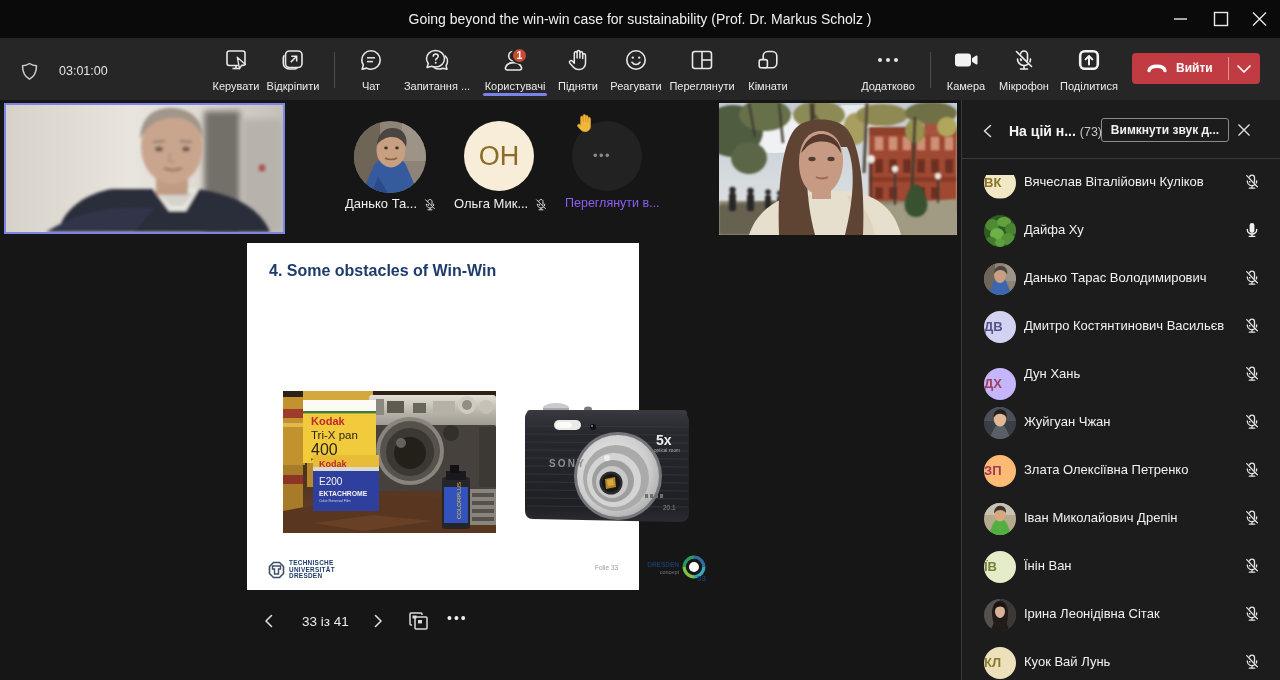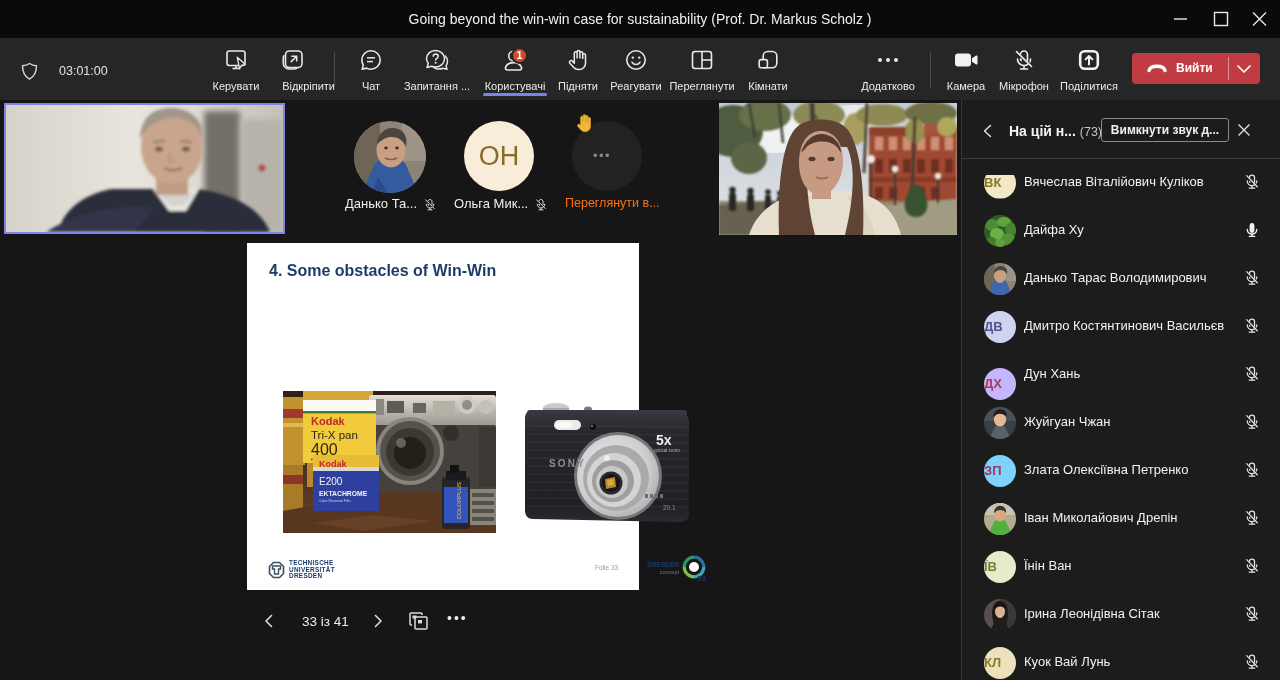--- a/index.html
+++ b/index.html
@@ -53,21 +53,21 @@
     <div class="tbtn" style="left:194px;">
       <svg width="26" height="26" viewBox="0 0 26 26">
         <rect x="4" y="4" width="18" height="14.5" rx="2.2" fill="none" stroke="#e8e8e8" stroke-width="1.6"></rect>
         <line x1="13" y1="18.5" x2="13" y2="21.5" stroke="#e8e8e8" stroke-width="1.6"></line>
         <line x1="9.5" y1="21.5" x2="16.5" y2="21.5" stroke="#e8e8e8" stroke-width="1.6"></line>
         <path d="M14.2 10.2 L22.5 17.4 L18.6 18.1 L16.6 21.8 Z" fill="#272626" stroke="#e8e8e8" stroke-width="1.3" stroke-linejoin="round"></path>
       </svg>
       <div class="lab">Керувати</div>
     </div>
 
-    <div class="tbtn" style="left:251px;text-align:right;">
+    <div class="tbtn" style="left:251px;">
       <svg width="26" height="26" viewBox="0 0 26 26">
         <rect x="5.5" y="4" width="16.5" height="16.5" rx="4" fill="none" stroke="#e8e8e8" stroke-width="1.6"></rect>
         <path d="M4.4 8.2 C3.7 8.9 3.3 9.9 3.3 11 L3.3 16.2 C3.3 19.4 5.9 22 9.1 22 L14.3 22 C15.4 22 16.4 21.6 17.1 20.9" fill="none" stroke="#e8e8e8" stroke-width="1.6"></path>
         <path d="M11.3 9.2 L16.7 9.2 L16.7 14.6 M16.4 9.5 L10.8 15.1" fill="none" stroke="#e8e8e8" stroke-width="1.5"></path>
       </svg>
       <div class="lab">Відкріпити</div>
     </div>
     <div class="tdiv" style="left:334px;"></div>
 
     <div class="tbtn" style="left:329px;">
@@ -261,21 +261,21 @@
         <line x1="4.5" y1="3.5" x2="15.5" y2="14.5" stroke="#e6e6e6" stroke-width="1.2" stroke-linecap="round"></line>
       </svg>
     </div>
 
     <div class="abs" style="left:572px;top:21px;width:70px;height:70px;border-radius:50%;background:#232222;">
       <div class="abs" style="left:21px;top:27px;width:30px;height:16px;color:#8a8a8a;font-size:13px;letter-spacing:1.5px;">•••</div>
     </div>
     <svg class="abs" style="left:574px;top:10px" width="23" height="27" viewBox="0 0 26 28">
       <path d="M7.5 13.5 L7.5 7.2 C7.5 6.3 8.1 5.7 8.9 5.7 C9.7 5.7 10.3 6.3 10.3 7.2 L10.3 12 L10.3 5.3 C10.3 4.4 10.9 3.8 11.7 3.8 C12.5 3.8 13.1 4.4 13.1 5.3 L13.1 12 L13.1 6.5 C13.1 5.6 13.7 5 14.5 5 C15.3 5 15.9 5.6 15.9 6.5 L15.9 12.5 L15.9 8.6 C15.9 7.7 16.5 7.1 17.3 7.1 C18.1 7.1 18.7 7.7 18.7 8.6 L18.7 17 C18.7 20.5 16.1 23.2 12.6 23.2 L12.3 23.2 C10.5 23.2 8.9 22.5 7.7 21.2 L4.4 17.5 C3.8 16.8 3.8 15.8 4.5 15.2 C5.2 14.6 6.2 14.6 6.8 15.3 L7.5 16.1 Z" fill="#f0b73c" stroke="#d99a26" stroke-width="0.8" stroke-linejoin="round"></path>
     </svg>
-    <div class="abs" style="left:565px;top:96px;width:120px;height:18px;color:#f97316;font-size:12.5px;white-space:nowrap;">Переглянути в...</div>
+    <div class="abs" style="left:565px;top:96px;width:120px;height:18px;color:#8b5cf6;font-size:12.5px;white-space:nowrap;">Переглянути в...</div>
 
     <div class="abs" style="left:719px;top:3px;width:238px;height:132px;background:#000;overflow:hidden;">
       <svg width="238" height="132" viewBox="0 0 238 132" preserveAspectRatio="none">
         <defs>
           <filter id="blw" x="-20%" y="-20%" width="140%" height="140%">
               <feGaussianBlur stdDeviation="1"></feGaussianBlur>
             </filter>
           <linearGradient id="sky2" x1="0" y1="0" x2="0" y2="1">
             <stop offset="0" stop-color="#c3cbd4"></stop>
               <stop offset="1" stop-color="#e2e5e6"></stop>
@@ -653,21 +653,21 @@
             <ellipse cx="16" cy="12" rx="6.2" ry="7.5" fill="#e3b894"></ellipse>
             <path d="M9.5 10 C9.5 4.5 13 2 16.5 2.2 C21 2.5 23.5 6 22.5 10.5 C20.5 6.5 13.5 5.5 11 9 C10.3 10 9.8 10 9.5 10 Z" fill="#22201e"></path>
           </svg>
         </div>
         <div class="pname">Жуйгуан Чжан</div>
         <svg class="pmic" viewBox="0 0 20 20">
             <use href="#micoff"></use>
           </svg>
       </div>
       <div class="prow" style="top:288px">
-        <div class="pavatar" style="background:#7dd3fc;color:#9e3a5c;top:8.5px">ЗП</div>
+        <div class="pavatar" style="background:#fdba74;color:#9e3a5c;top:8.5px">ЗП</div>
         <div class="pname">Злата Олексіївна Петренко</div>
         <svg class="pmic" viewBox="0 0 20 20">
             <use href="#micoff"></use>
           </svg>
       </div>
       <div class="prow" style="top:336px">
         <div class="pavatar" style="top:8.5px">
           <svg width="32" height="32" viewBox="0 0 32 32">
             <rect width="32" height="32" fill="#b5a98e"></rect>
             <rect x="0" y="0" width="32" height="12" fill="#c8c2b2"></rect>

